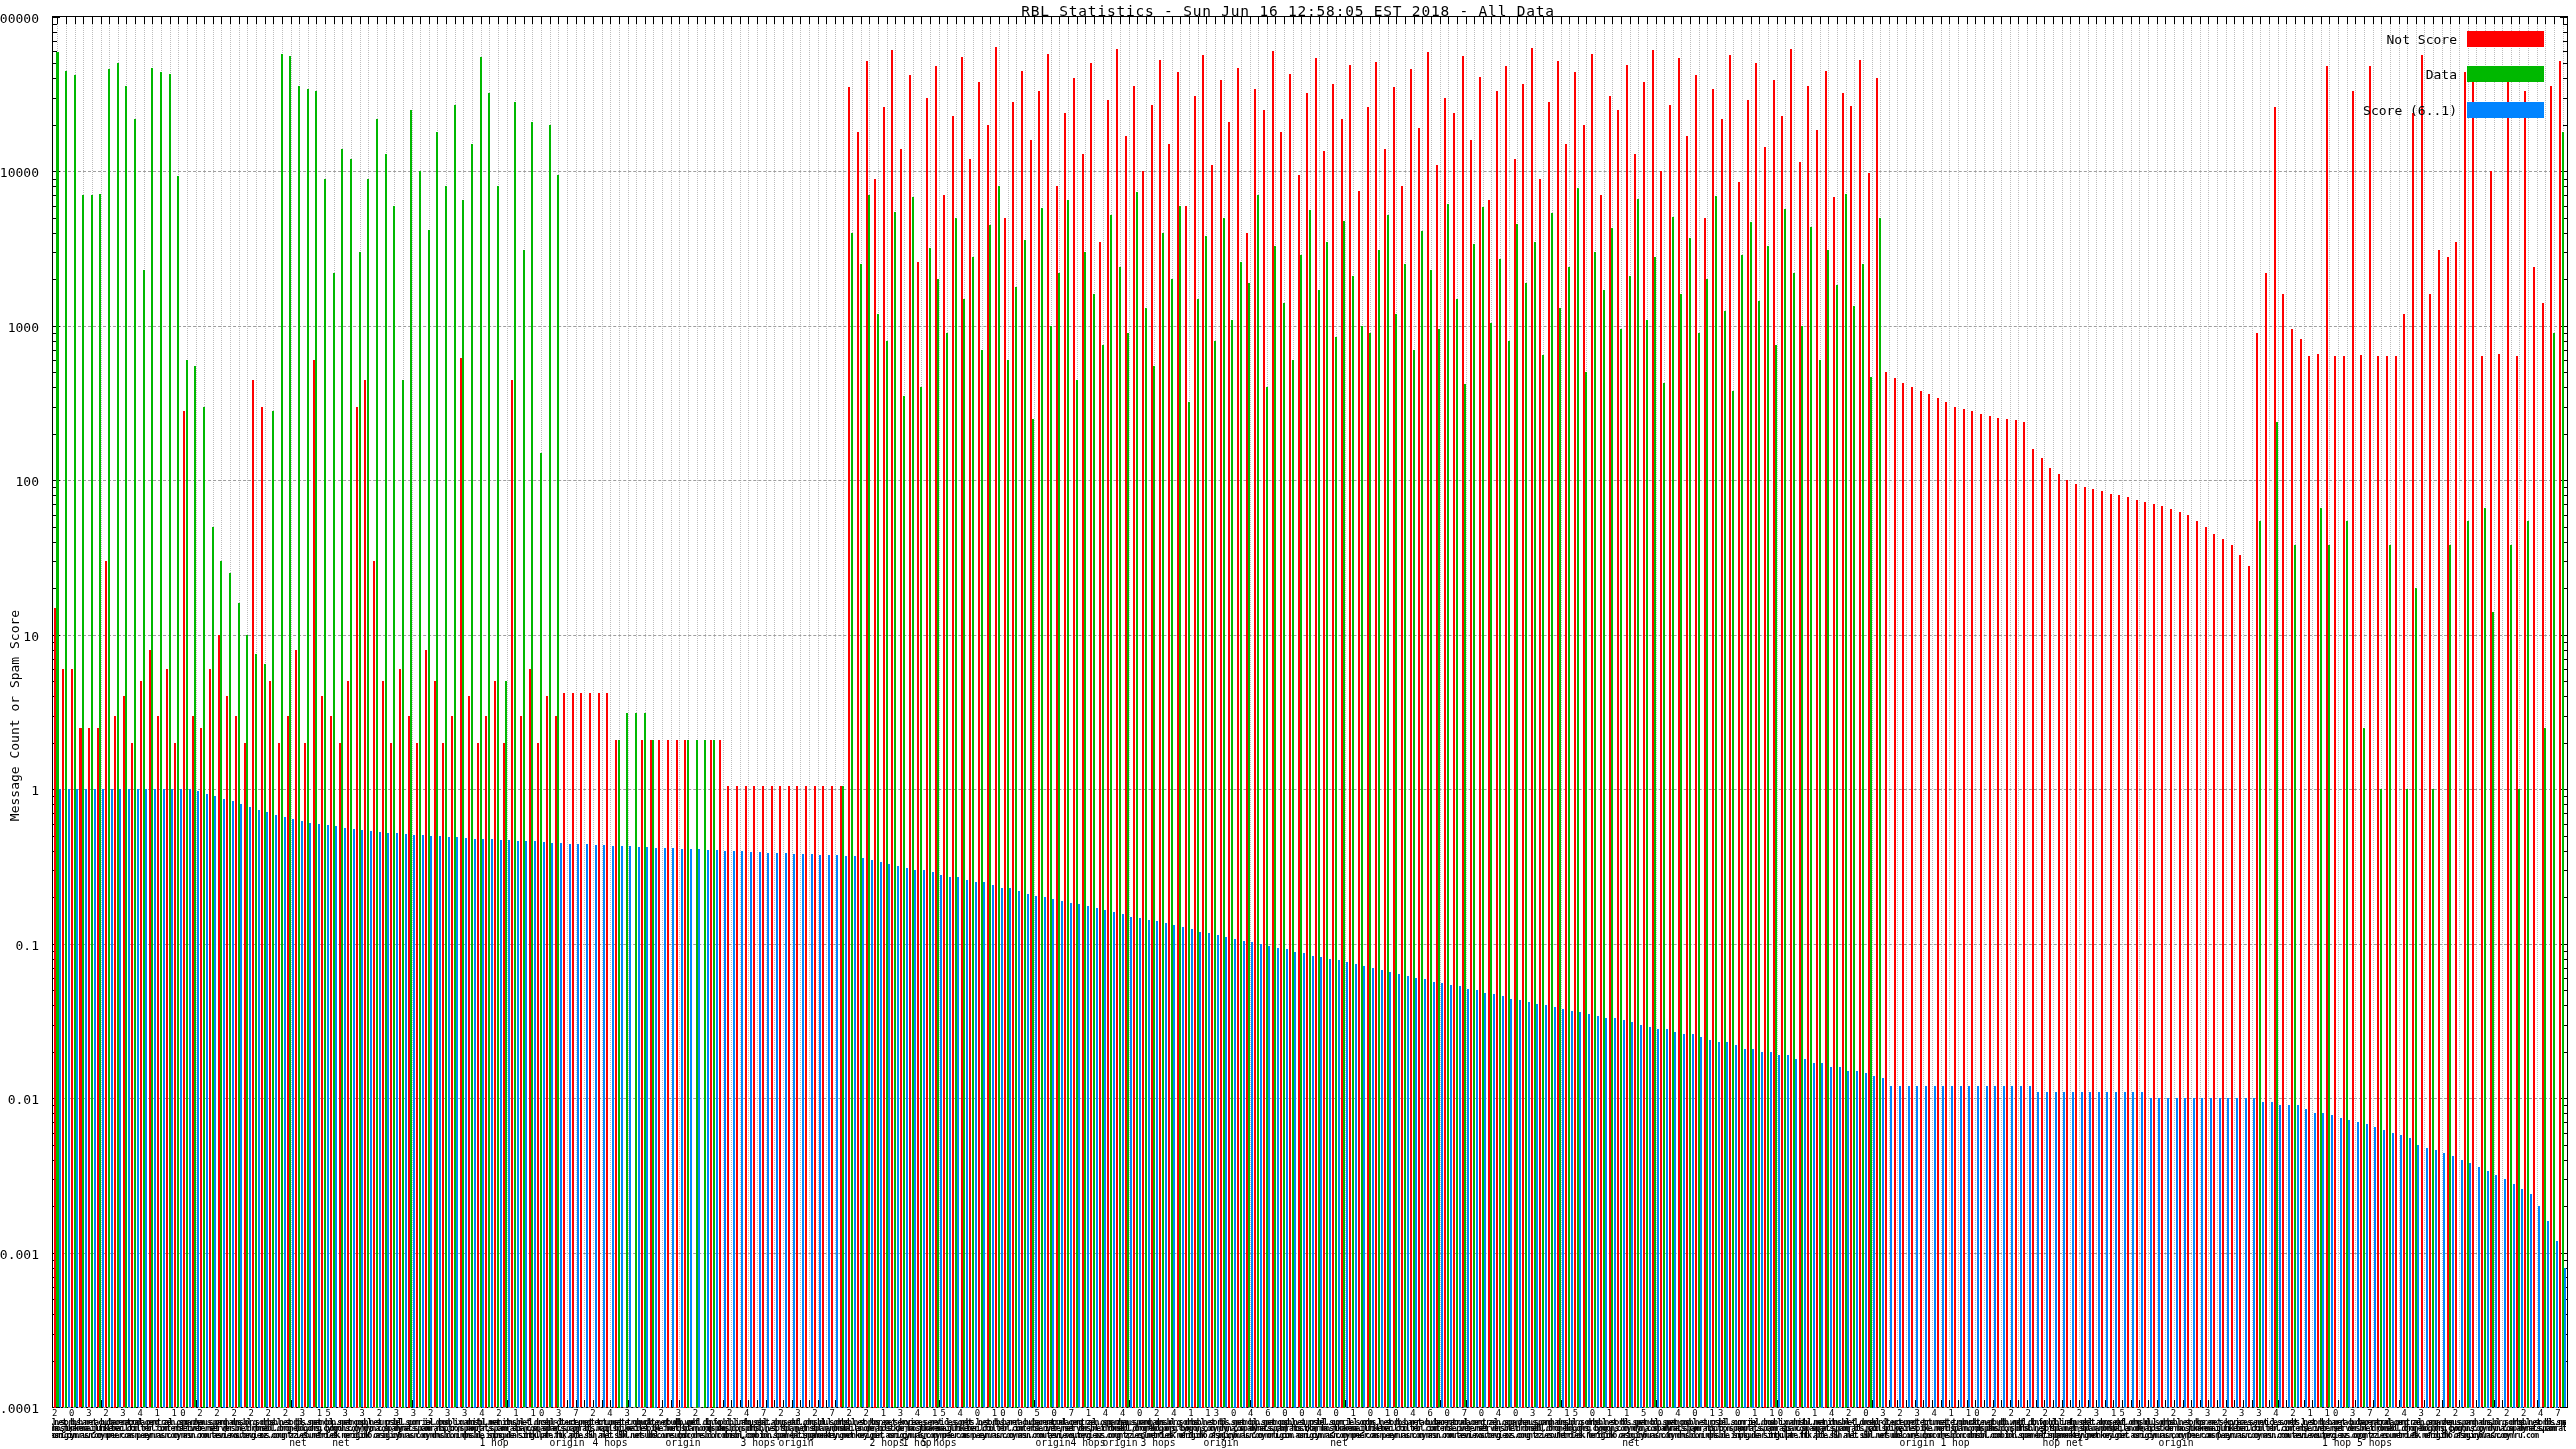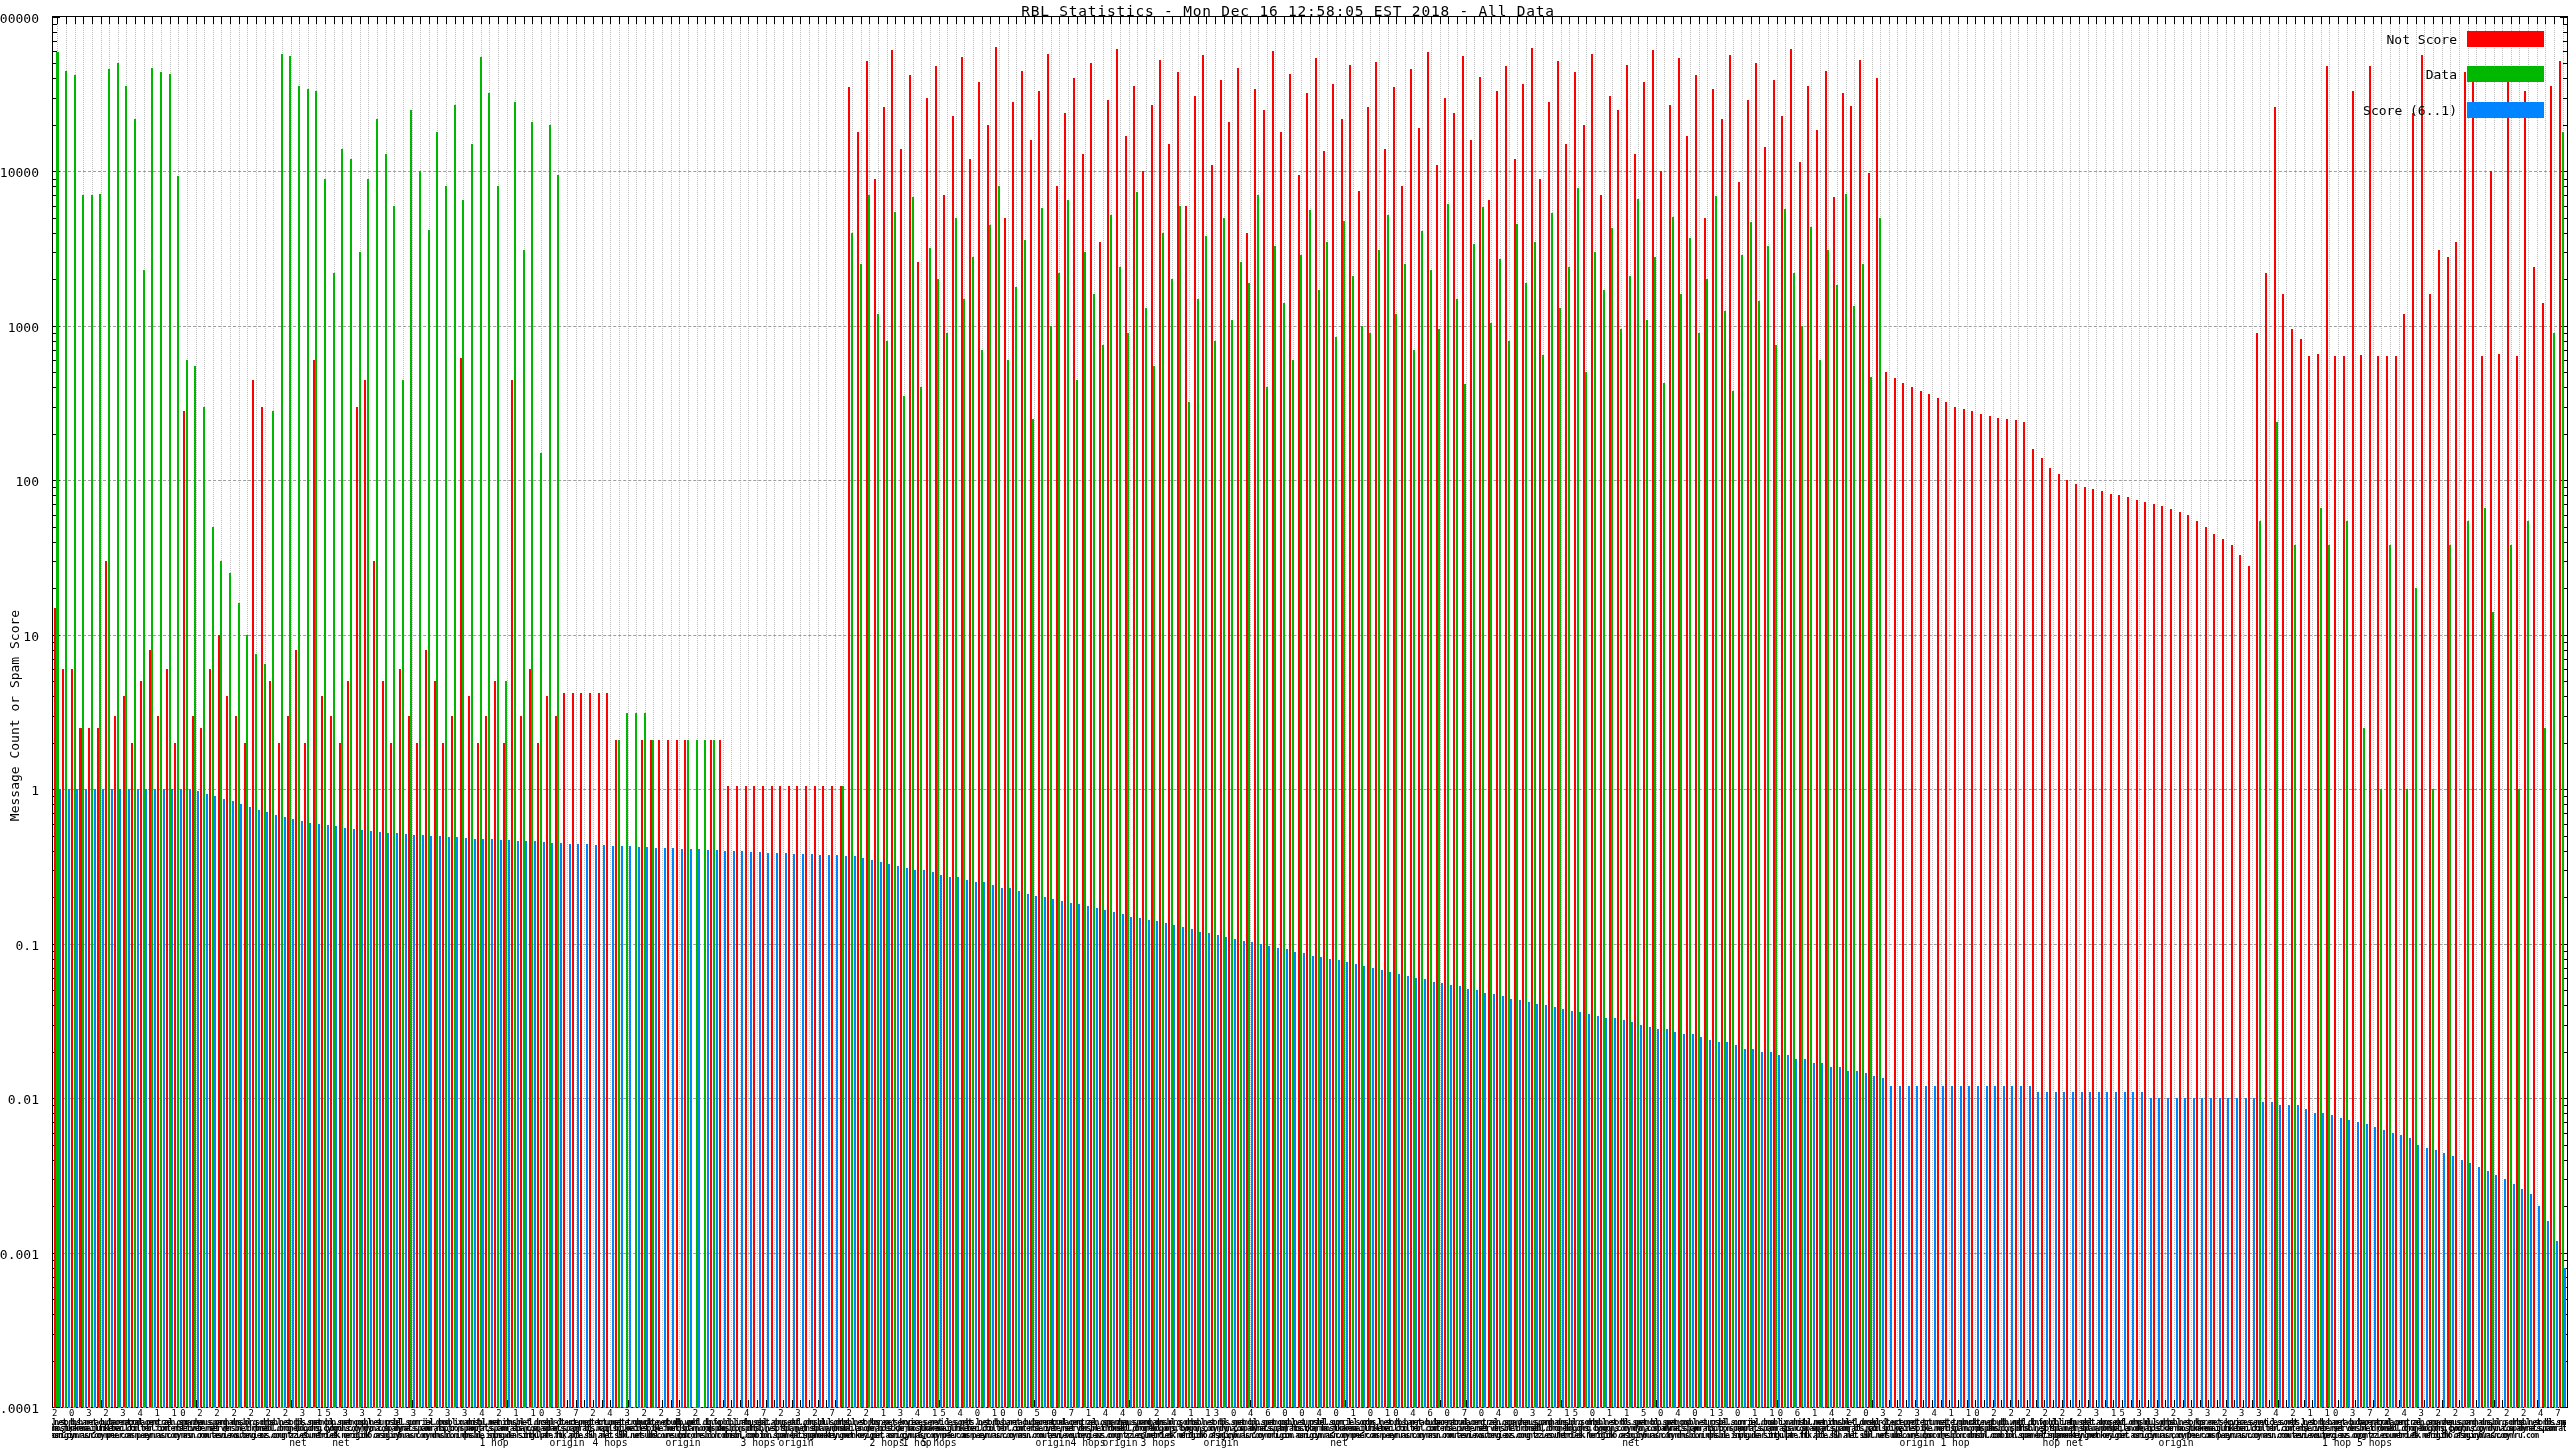--- a/index.html
+++ b/index.html
@@ -24,21 +24,21 @@
   #xlabels{position:absolute;left:52px;top:1408px;width:2514px;height:40px;overflow:hidden;}
   .digitsrow{position:absolute;top:0;left:0;width:100%;font-size:8.9px;letter-spacing:3.2px;
              white-space:nowrap;overflow:hidden;}
   .mushrow{position:absolute;left:0;width:200%;font-size:8px;letter-spacing:-0.8px;
            white-space:nowrap;overflow:hidden;font-weight:bold;}
   .fragment{position:absolute;font-size:9.7px;white-space:nowrap;transform:translateX(-50%);}
 </style>
 </head>
 <body>
 
-<div id="title">RBL Statistics - Mon Dec 16 12:58:05 EST 2018 - All Data</div>
+<div id="title">RBL Statistics - Sun Jun 16 12:58:05 EST 2018 - All Data</div>
 <div id="ylabel">Message Count or Spam Score</div>
 
 <div id="plot">
     <div class="vgrid" style="left: 4.3px;"></div>
     <div class="tick" style="left: 4.3px; top: 0px; width: 0.8px; height: 7.2px;"></div>
     <div class="tick" style="left: 4.3px; top: 1383px; width: 0.8px; height: 7.2px;"></div>
     <div class="vgrid" style="left: 13px;"></div>
     <div class="tick" style="left: 13px; top: 0px; width: 0.8px; height: 7.2px;"></div>
     <div class="tick" style="left: 13px; top: 1383px; width: 0.8px; height: 7.2px;"></div>
     <div class="vgrid" style="left: 21.6px;"></div>

